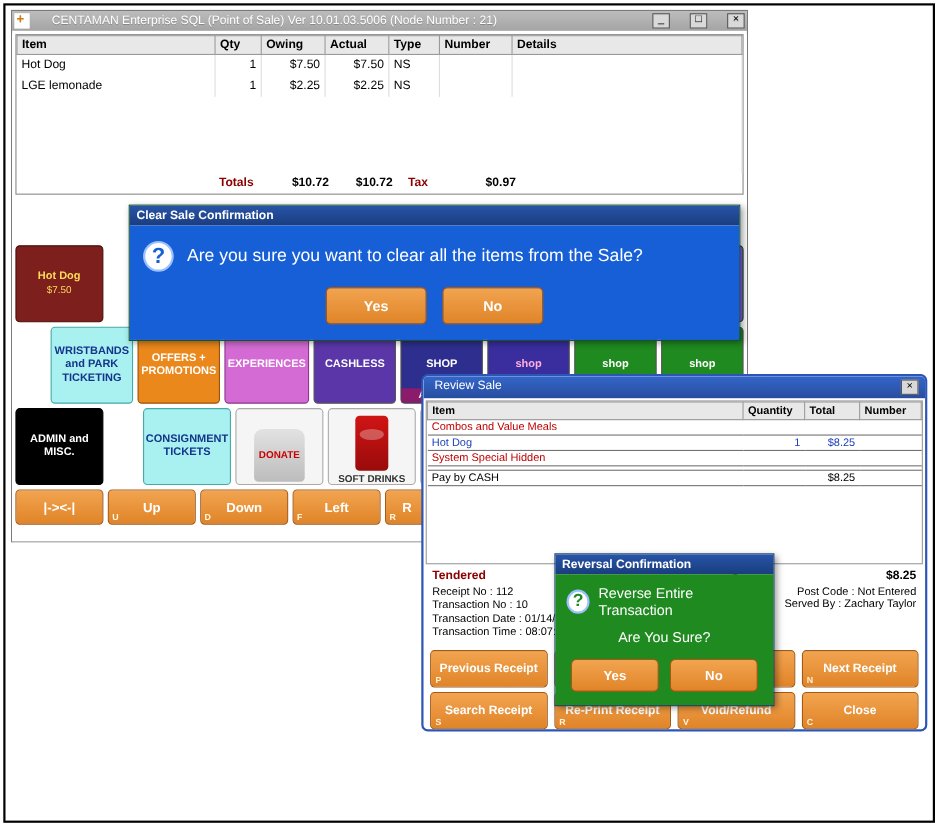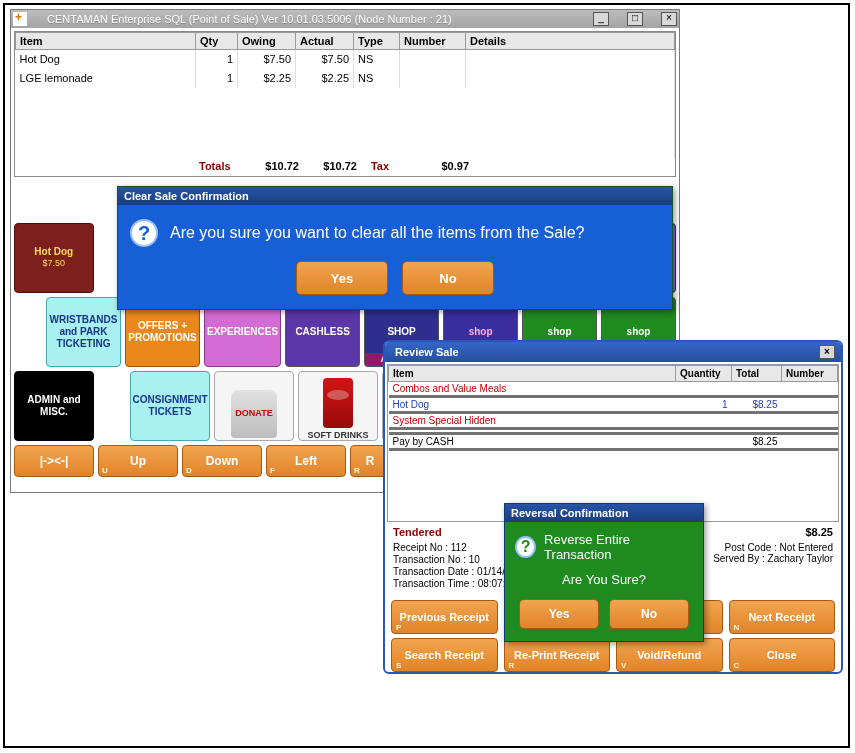--- a/index.html
+++ b/index.html
@@ -182,35 +182,35 @@
     left: 383px; top: 340px;
     width: 460px;
     border: 2px solid #2b55b6;
     border-radius: 6px;
     background:#fff;
     z-index: 20;
     overflow:hidden;
   }
   .review-title {
     background: linear-gradient(#3466c9,#284da0);
-    color:#fff; font-size:11px; font-weight:bold;
+    color:#fff; font-size:11px; font-weight:normal;
     padding: 3px 6px;
-    display:flex; align-items:center;
+    display:flex; align-items:flex-start;
   }
   .review-title .sp { flex:1; }
   .review-title .xbox {
     width:16px;height:14px;background:#d9d9d9;border:1px solid #555;
     color:#000;text-align:center;line-height:11px;font-size:10px;
   }
   .review-table { margin:2px; border:1px solid #9a9a9a;}
   .review-table table { width:100%; border-collapse:collapse; font-size:10px;}
   .review-table th {
     background:#e8e8e8;border:1px solid #9a9a9a;padding:2px 4px;text-align:left;font-weight:bold;
   }
-  .review-table td { padding:1px 4px; border-bottom:3px solid #737373;}
+  .review-table td { padding:1px 4px; border-bottom:1px solid #737373;}
   .review-table td.num { text-align:right; }
   .review-table .red td { color:#c00000; }
   .review-table .blue td { color:#1e3fbb; }
   .review-pad { height: 70px; }
 
   .tendered-row {
     display:flex; padding: 0 8px; font-size:11px; color:#8b0000; font-weight:bold;
     justify-content:space-between; margin-top:4px;
   }
   .receipt-meta { padding: 4px 8px 6px 8px; font-size:10px; display:flex; justify-content:space-between;}

